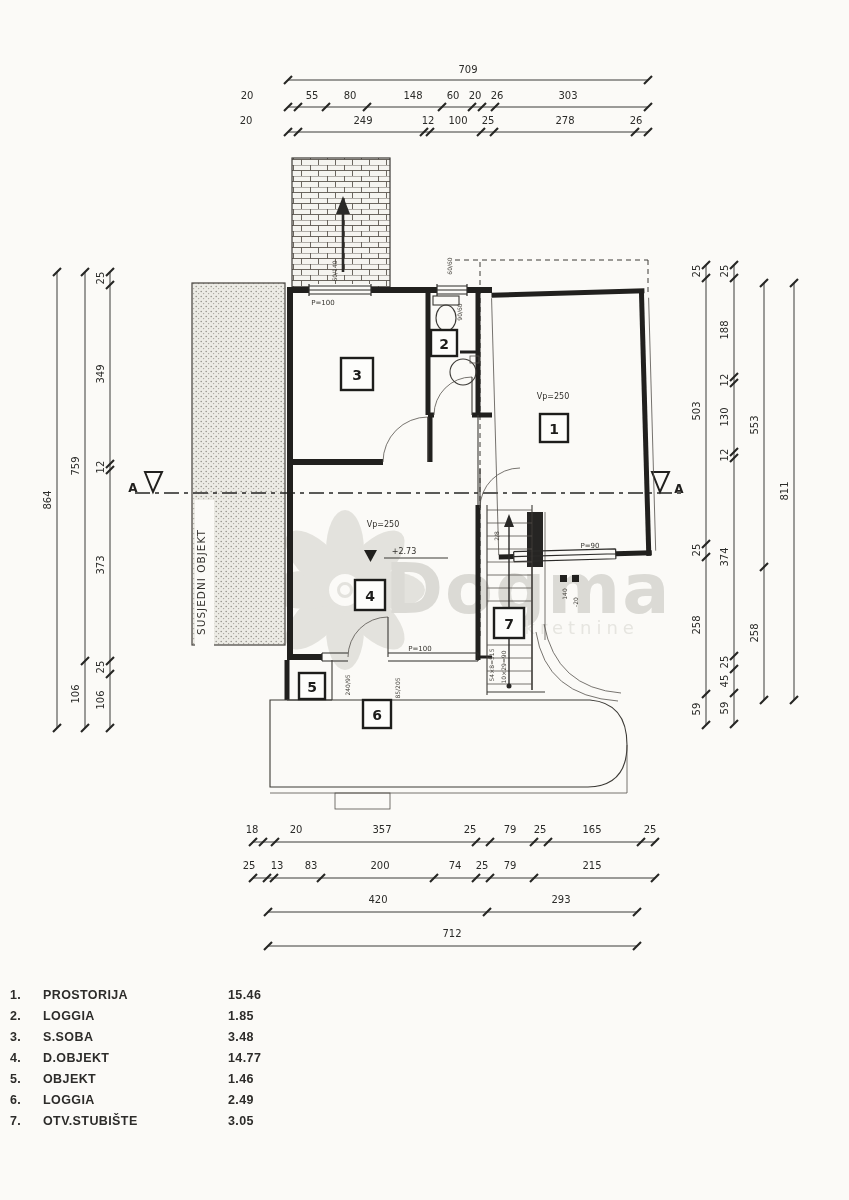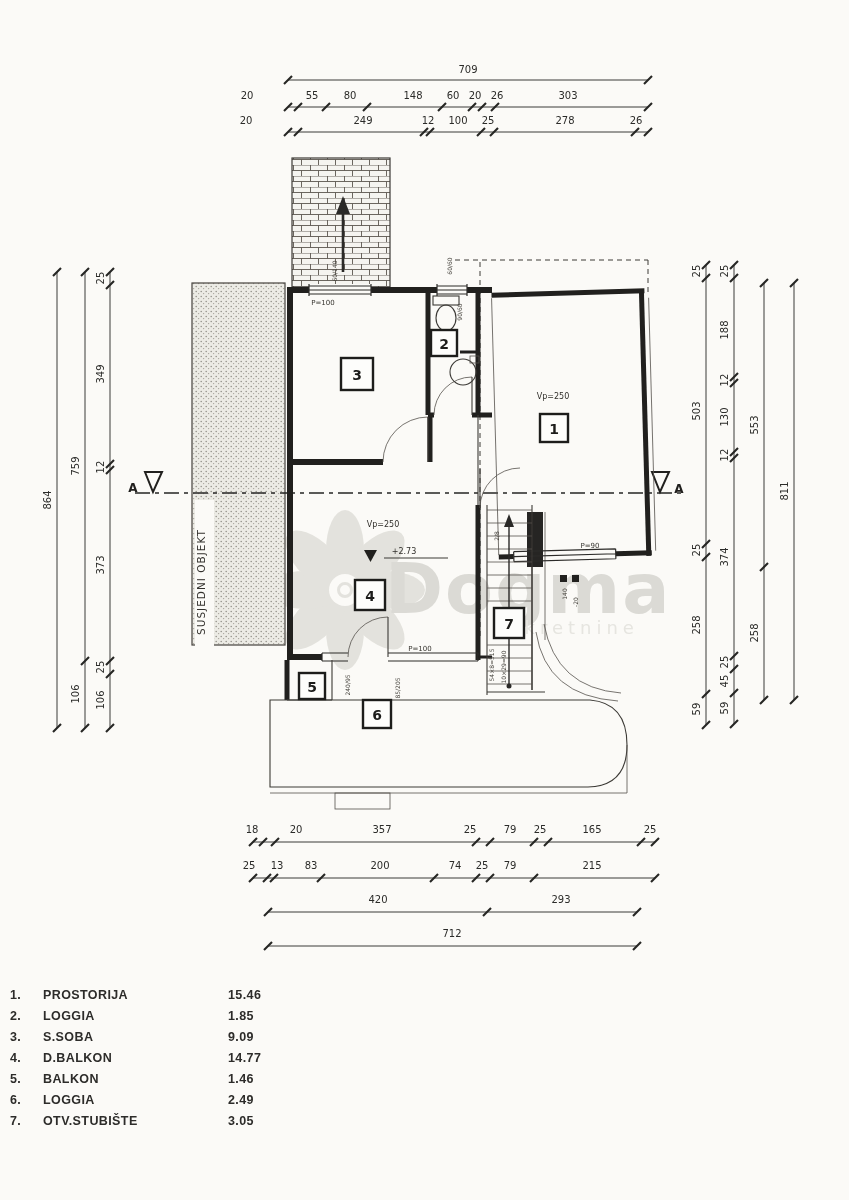--- a/index.html
+++ b/index.html
@@ -365,30 +365,30 @@
         <span>15.46</span>
       </div>
   <div class="legend-row">
         <span>2.</span>
         <span>LOGGIA</span>
         <span>1.85</span>
       </div>
   <div class="legend-row">
         <span>3.</span>
         <span>S.SOBA</span>
-        <span>9.09</span>
+        <span>3.48</span>
       </div>
   <div class="legend-row">
         <span>4.</span>
-        <span>D.BALKON</span>
+        <span>D.OBJEKT</span>
         <span>14.77</span>
       </div>
   <div class="legend-row">
         <span>5.</span>
-        <span>BALKON</span>
+        <span>OBJEKT</span>
         <span>1.46</span>
       </div>
   <div class="legend-row">
         <span>6.</span>
         <span>LOGGIA</span>
         <span>2.49</span>
       </div>
   <div class="legend-row">
         <span>7.</span>
         <span>OTV.STUBIŠTE</span>

